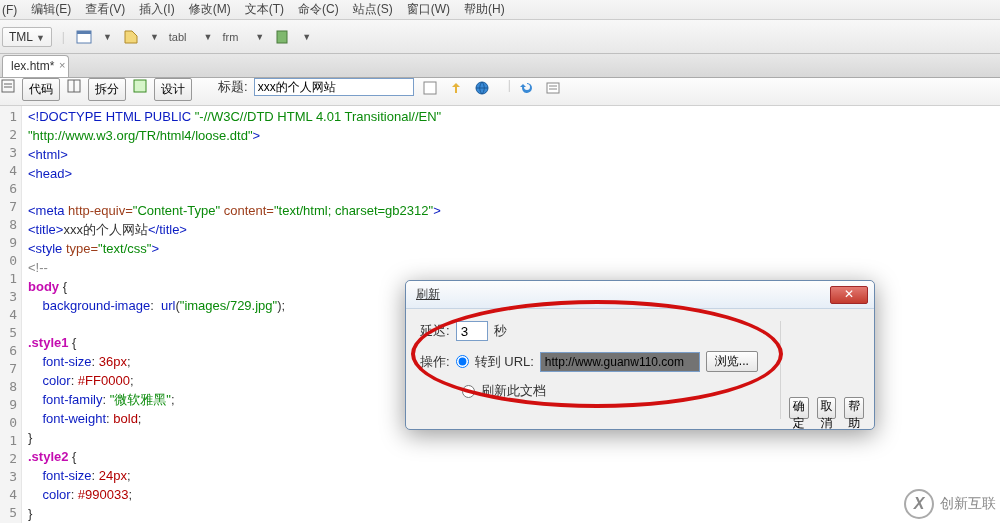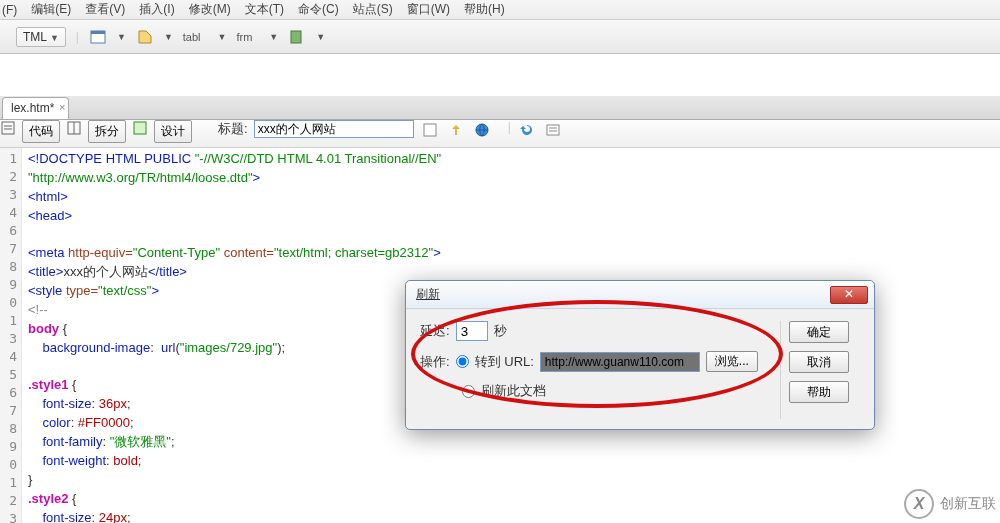--- a/index.html
+++ b/index.html
@@ -1,27 +1,27 @@
 <!DOCTYPE html>
 <html><head>
 <meta charset="utf-8">
 <style>
 * { box-sizing: border-box; margin: 0; padding: 0; font-family: "Microsoft YaHei", SimSun, sans-serif; }
 body { background: #fff; width: 1000px; height: 523px; overflow: hidden; font-size: 12px; color: #333; position: relative; }
 
 .menu-bar { height: 20px; background: linear-gradient(#f6f6f6,#ececec); display: flex; align-items: center; padding-left: 2px; gap: 14px; border-bottom: 1px solid #ccc; }
 .menu-bar span { font-size: 12px; color: #444; }
 
-.toolbar-row { height: 34px; background: linear-gradient(#f8f8f8,#e8e8e8); display: flex; align-items: center; gap: 10px; border-bottom: 1px solid #bfbfbf; padding-left: 16px; }
+.toolbar-row { height: 34px; background: linear-gradient(#f8f8f8,#e8e8e8); display: flex; align-items: center; gap: 10px; border-bottom: 1px solid #bfbfbf; padding-left: 2px; }
 .tml-label { background: linear-gradient(#fdfdfd,#f0f0f0); border:1px solid #bbb; border-radius:2px; padding:2px 6px; font-size:12px; }
 .chev { font-size: 9px; color:#555; }
 .tb-icon { width:18px; height:18px; display:inline-flex; align-items:center; justify-content:center; }
 .combo { display:flex; align-items:center; gap:17px; font-size:11px; color:#555; }
 
-.tab-strip { height: 24px; background: linear-gradient(#e8e8e8,#d8d8d8); display:flex; align-items:center; border-bottom:1px solid #aaa;margin-top:42px; }
+.tab-strip { height: 24px; background: linear-gradient(#e8e8e8,#d8d8d8); display:flex; align-items:center; border-bottom:1px solid #aaa; }
 .file-tab { background:#fff; border:1px solid #aaa; border-bottom:none; border-top-left-radius:4px; border-top-right-radius:4px; padding:3px 14px 4px 8px; margin-left:2px; font-size:12px; position:relative; }
 .file-tab .tab-close { position:absolute; right:3px; top:3px; font-size:11px; color:#888; }
 
 .sub-toolbar { height: 28px; background: linear-gradient(#fdfdfd,#efefef); display:flex; align-items:flex-start; padding-left:0; border-bottom:1px solid #d0d0d0; gap:6px; }
 .view-btn { border:1px solid #999; background:linear-gradient(#fefefe,#eaeaea); padding:2px 6px; font-size:12px; border-radius:2px; }
 .mini-ico { width:16px; height:16px; display:inline-flex; align-items:center; justify-content:center; }
 .title-label { margin-left: 20px; font-size:13px; }
 .title-input { width: 160px; height:18px; border:1px solid #7a9ec9; background:#fff; padding:0 3px; font-size:12px; }
 .icon-btn { width:20px; height:20px; display:inline-flex; align-items:center; justify-content:center; }
 
@@ -40,21 +40,21 @@
 .dialog { position:absolute; left:405px; top:280px; width:470px; height:150px; border:1px solid #6b8aae; border-radius:5px; box-shadow:0 5px 25px rgba(0,0,0,0.4); background:#f0f0f0; }
 .dialog-title { height:28px; background:linear-gradient(#fdfdfd,#e6eef7); border-bottom:1px solid #c6d4e3; display:flex; align-items:center; padding:0 6px 0 10px; border-top-left-radius:5px; border-top-right-radius:5px; }
 .dialog-title span:first-child { font-size:12px; color:#333; flex:1;text-decoration:underline; }
 .dlg-close { width:38px; height:18px; background:linear-gradient(#e37a72,#c33b2e); border:1px solid #a02828; border-radius:2px; color:#fff; text-align:center; line-height:15px; font-size:12px; }
 .dialog-body { padding:12px 10px 10px 14px; display:flex; height:calc(100% - 28px); }
 .dlg-left { flex:1; font-size:13px; color:#333; }
 .dlg-row { margin-bottom:10px; display:flex; align-items:center; gap:6px; }
 .dlg-row input[type=text].sec { width:32px; height:20px; border:1px solid #7a9ec9; background:#fff; text-align:left; padding:0 4px; }
 .dlg-row input[type=text].url { width:160px; height:20px; border:1px solid #7a9ec9; background:#737373; padding:0 4px; font-size:12px; }
 .browse-btn { background:linear-gradient(#fefefe,#e6e6e6); border:1px solid #8c8c8c; border-radius:2px; padding:1px 8px; font-size:12px; }
-.dlg-right { width:84px; display:flex; flex-direction:column; gap:8px; border-left:1px solid #d4d4d4; padding-left:8px; margin-left:8px; }
+.dlg-right { width:84px; display:flex; flex-direction:row; gap:8px; border-left:1px solid #d4d4d4; padding-left:8px; margin-left:8px;align-items:flex-end; }
 .std-btn { width:60px; height:22px; background:linear-gradient(#fefefe,#e4e4e4); border:1px solid #8c8c8c; border-radius:2px; font-size:12px; }
 
 .red-ellipse { position:absolute; left:411px; top:300px; width:372px; height:108px; border:4px solid #d10f0f; border-radius:50%; pointer-events:none; }
 
 .watermark { position:absolute; right:4px; bottom:4px; display:flex; align-items:center; gap:6px; color:#888; font-size:14px; }
 .watermark .logo { width:30px; height:30px; border:2px solid #aaa; border-radius:50%; display:flex; align-items:center; justify-content:center; font-weight:bold; color:#888; font-style:italic; font-size:16px; }
 </style>
 </head>
 <body>
 

